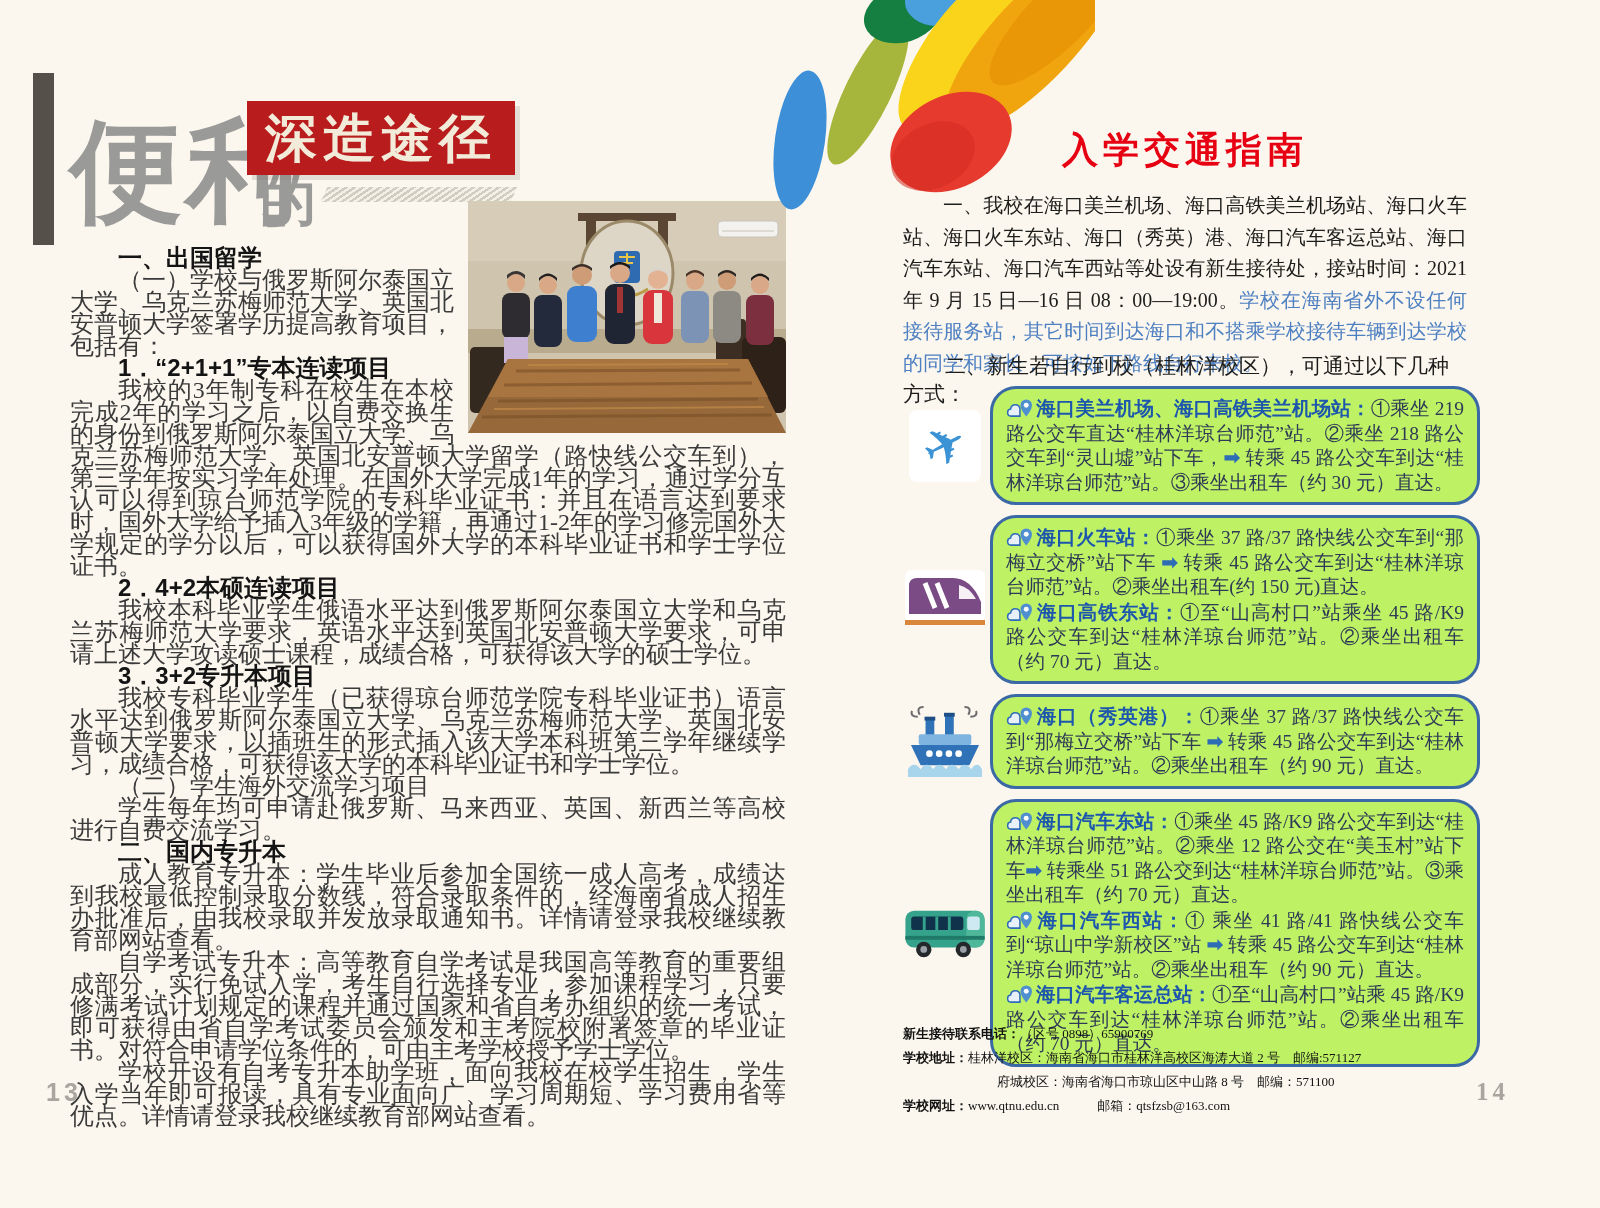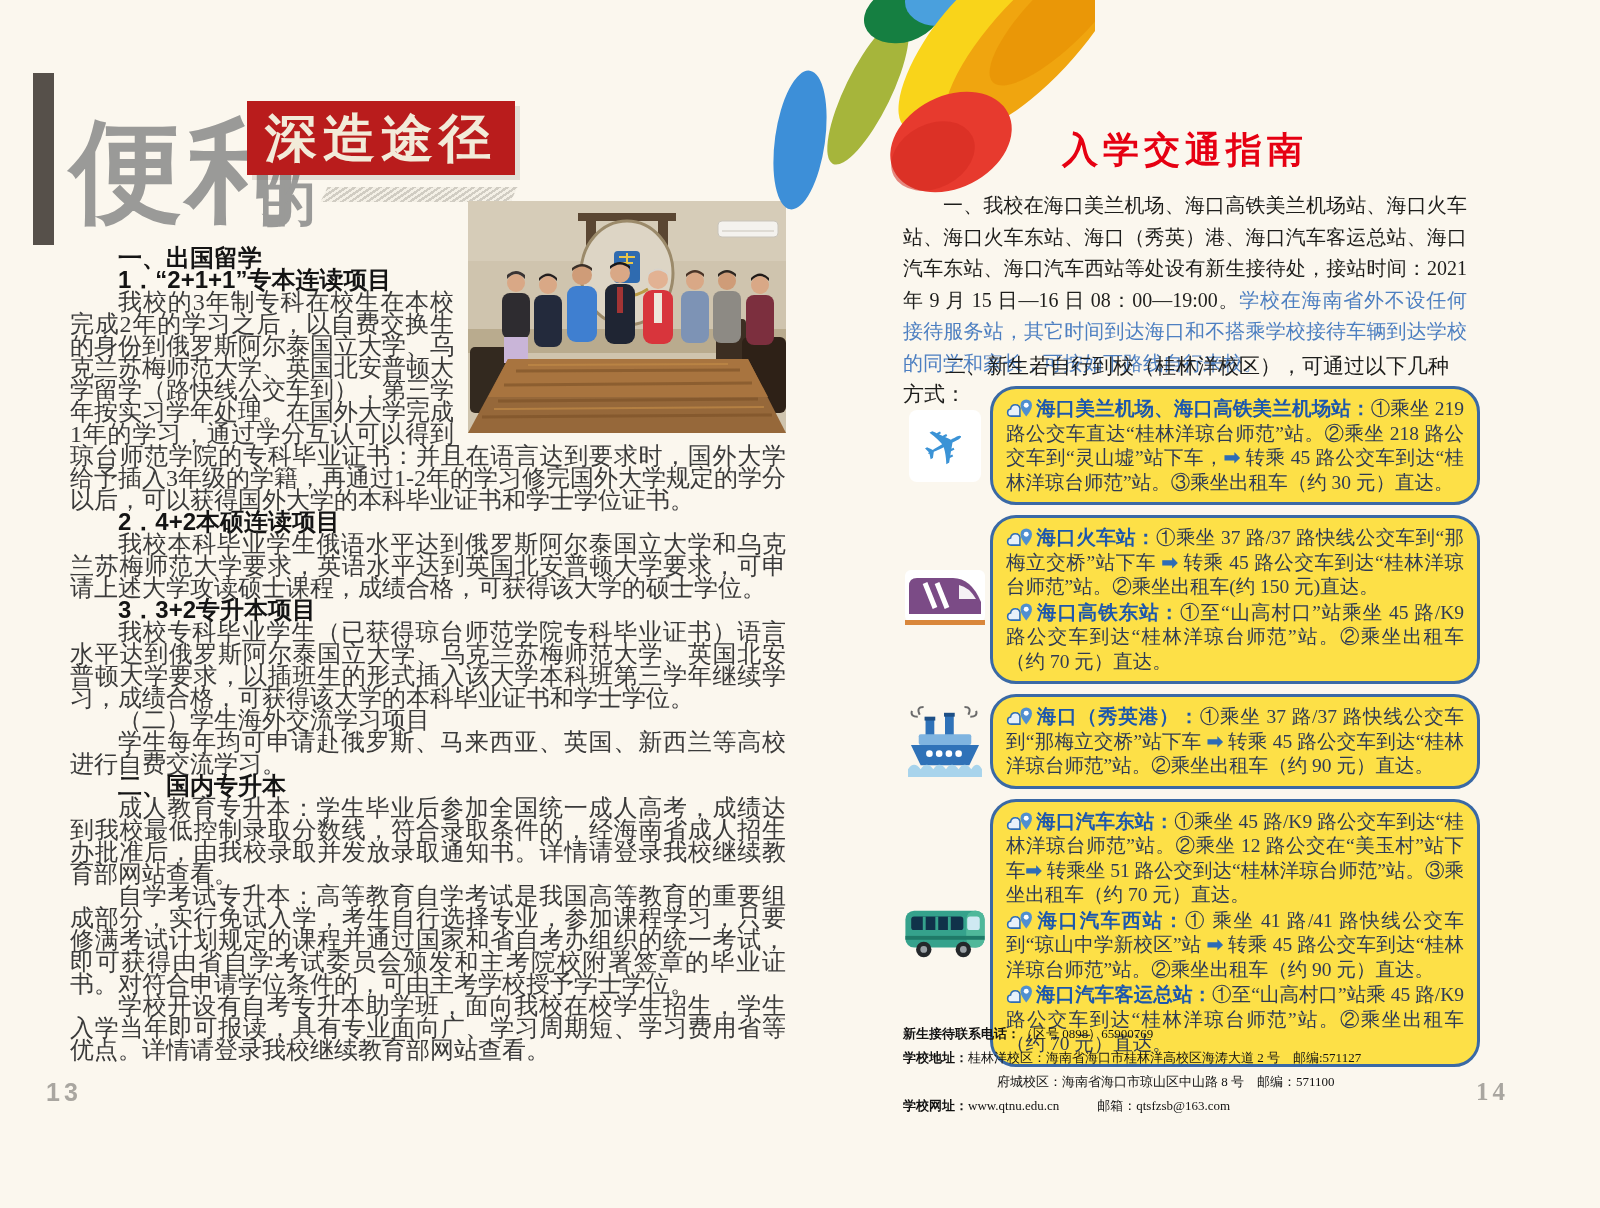--- a/index.html
+++ b/index.html
@@ -36,21 +36,21 @@
             font-weight:bold;color:#e60012;letter-spacing:5px;font-family:"Liberation Serif",serif;}
   .rp-intro{position:absolute;left:903px;top:190px;width:564px;font-size:20px;line-height:31.5px;
             text-align:justify;color:#1d1d1b;}
   .rp-intro p{margin:0;text-indent:2em;}
   .rp-intro .blue{color:#4d7fc1;}
   .rp-line2{position:absolute;left:903px;top:352px;width:564px;font-size:21px;color:#1d1d1b;text-indent:2em;}
 
   .rows{position:absolute;left:900px;top:386px;width:580px;display:flex;flex-direction:column;gap:10px;}
   .row{display:flex;align-items:center;}
   .icon-cell{flex:0 0 90px;display:flex;justify-content:center;align-items:center;}
-  .rbox{flex:1;border:3.5px solid #3a69a5;border-radius:26px;background:#fde047;
+  .rbox{flex:1;border:3.5px solid #3a69a5;border-radius:26px;background:#bef264;
         padding:7px 13px;font-size:19.5px;line-height:24.5px;color:#2e3a55;text-align:justify;}
   .rbox .h{color:#1c57ad;font-weight:bold;font-family:"Liberation Sans",sans-serif;}
   .arr{color:#2e6cb5;font-weight:bold;}
   .cp{width:29px;height:21px;vertical-align:-4px;margin-right:1px;}
 
   .tile{width:72px;height:72px;background:#fff;border-radius:8px;display:flex;
         align-items:center;justify-content:center;}
   .pl{font-family:"DejaVu Sans",sans-serif;font-size:52px;color:#3b93d6;
       display:inline-block;transform:rotate(-28deg);}
 
@@ -123,20 +123,21 @@
         <rect x="278" y="94" width="28" height="50" rx="8" fill="#7c2f3e"></rect>
       </g>
 
       <polygon points="40,158 280,158 318,232 0,232" fill="#96683a"></polygon>
       <polygon points="40,158 280,158 300,196 20,196" fill="#a8743f"></polygon>
       <path d="M30 200 L290 198 M14 216 L304 214 M48 170 L272 169 M36 184 L284 182" stroke="#7a5026" stroke-width="3" fill="none" opacity="0.6"></path>
       <path d="M60 164 L260 163 M26 208 L296 206" stroke="#c08a47" stroke-width="2" fill="none" opacity="0.7"></path>
     </svg>
 
     <p class="lh">一、出国留学</p>
+    <p>（一）学校与俄罗斯阿尔泰国立大学、乌克兰苏梅师范大学、英国北安普顿大学签署学历提高教育项目，包括有：</p>
     <p class="lh">1．“2+1+1”专本连读项目</p>
     <p>我校的3年制专科在校生在本校完成2年的学习之后，以自费交换生的身份到俄罗斯阿尔泰国立大学、乌克兰苏梅师范大学、英国北安普顿大学留学（路快线公交车到），第三学年按实习学年处理。在国外大学完成1年的学习，通过学分互认可以得到琼台师范学院的专科毕业证书：并且在语言达到要求时，国外大学给予插入3年级的学籍，再通过1-2年的学习修完国外大学规定的学分以后，可以获得国外大学的本科毕业证书和学士学位证书。</p>
     <p class="lh">2．4+2本硕连读项目</p>
     <p>我校本科毕业学生俄语水平达到俄罗斯阿尔泰国立大学和乌克兰苏梅师范大学要求，英语水平达到英国北安普顿大学要求，可申请上述大学攻读硕士课程，成绩合格，可获得该大学的硕士学位。</p>
     <p class="lh">3．3+2专升本项目</p>
     <p>我校专科毕业学生（已获得琼台师范学院专科毕业证书）语言水平达到俄罗斯阿尔泰国立大学、乌克兰苏梅师范大学、英国北安普顿大学要求，以插班生的形式插入该大学本科班第三学年继续学习，成绩合格，可获得该大学的本科毕业证书和学士学位。</p>
     <p>（二）学生海外交流学习项目</p>
     <p>学生每年均可申请赴俄罗斯、马来西亚、英国、新西兰等高校进行自费交流学习。</p>
     <p class="lh">二、国内专升本</p>
     <p>成人教育专升本：学生毕业后参加全国统一成人高考，成绩达到我校最低控制录取分数线，符合录取条件的，经海南省成人招生办批准后，由我校录取并发放录取通知书。详情请登录我校继续教育部网站查看。</p>

